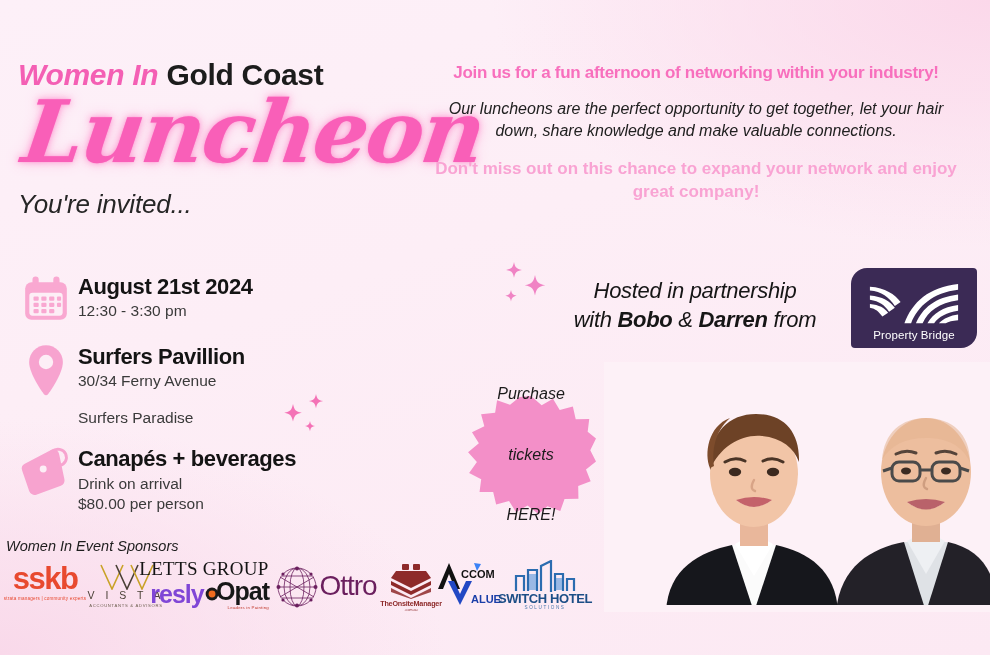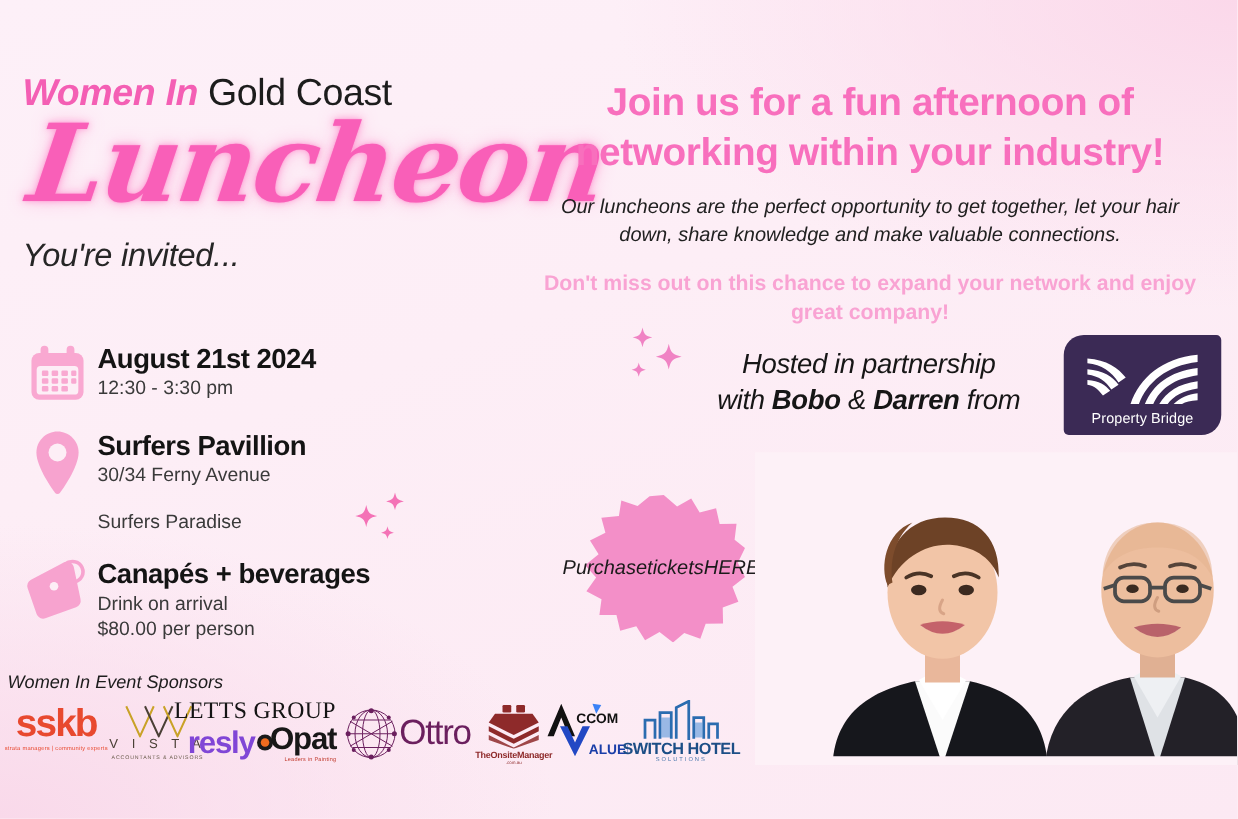--- a/index.html
+++ b/index.html
@@ -12,21 +12,21 @@
     position:relative;width:990px;height:655px;overflow:hidden;
     background:
       radial-gradient(120% 90% at 100% 0%, #fbd8ea 0%, rgba(251,216,234,0) 42%),
       radial-gradient(100% 80% at 0% 100%, #f9d9ea 0%, rgba(249,217,234,0) 45%),
       linear-gradient(160deg,#fdf0f8 0%,#fdeef6 40%,#fce9f3 100%);
   }
   
   .left{position:absolute;left:18px;top:58px;width:400px;}
   .kicker{font-size:30px;line-height:1.1;font-weight:700;font-style:italic;color:#1c1c1c;letter-spacing:-.3px;white-space:nowrap;}
   .kicker .pink{color:#f45fb4;}
-  .kicker .plain{font-style:normal;font-weight:400;color:#1c1c1c;}
+  .kicker .plain{font-style:normal;font-weight:700;color:#1c1c1c;}
   .script{
     margin-top:-2px;margin-left:6px;
     font-family:"DejaVu Serif",serif;
     font-style:italic;font-weight:700;
     font-size:86px;line-height:1.0;
     color:#f95fb8;
     letter-spacing:-2px;
     text-shadow:0 0 1px #ff8ccd,0 0 6px rgba(255,140,205,.85),0 0 14px rgba(255,140,205,.45);
     transform:skewX(-8deg);
     transform-origin:left center;
@@ -36,41 +36,41 @@
   
   .info{position:absolute;left:14px;top:272px;width:400px;}
   .row{display:flex;align-items:flex-start;margin-bottom:18px;}
   .row .ic{width:64px;flex:0 0 64px;display:flex;align-items:flex-start;justify-content:center;padding-top:2px;}
   .row .tx{padding-top:2px;}
   .r-title{font-size:22px;font-weight:700;color:#141414;line-height:1.15;letter-spacing:-.4px;}
   .r-sub{font-size:15.5px;color:#3a3a3a;line-height:1.32;margin-top:2px;}
 
   
   .head{position:absolute;left:420px;top:62px;width:552px;text-align:center;}
-  .h1{font-size:31px;font-weight:700;color:#f86fbd;line-height:1.28;letter-spacing:-.3px;}
+  .h1{font-size:17px;font-weight:700;color:#f86fbd;line-height:1.28;letter-spacing:-.3px;}
   .body-it{margin-top:14px;font-size:16px;font-style:italic;color:#212121;line-height:1.42;padding:0 14px;}
   .h3{margin-top:14px;font-size:17px;font-weight:700;color:#f9a3d3;line-height:1.36;}
 
   .partner{position:absolute;left:545px;top:276px;width:300px;text-align:center;
            font-size:22px;font-style:italic;color:#161616;line-height:1.34;letter-spacing:-.3px;}
   .partner b{font-weight:700;}
 
   
   .pb{position:absolute;left:851px;top:268px;width:126px;height:80px;
       background:#3b2a55;border-radius:16px 4px 16px 4px;
       display:flex;flex-direction:column;align-items:center;justify-content:flex-end;padding-bottom:7px;box-sizing:border-box;}
   .pb-mark{width:96px;height:46px;margin-bottom:2px;}
   .pb-name{color:#fff;font-size:11.5px;letter-spacing:.1px;}
 
   
   .burst{position:absolute;left:466px;top:396px;width:130px;height:118px;}
   .burst .shape{position:absolute;inset:0;background:#f38fc8;
     clip-path:polygon(50% 0%,58.2% 7.8%,66.9% 2.3%,72.1% 11.9%,82.2% 8.9%,84.4% 19.7%,94.8% 19.5%,93.6% 30.4%,100% 36%,95.6% 46%,100% 55.6%,92.3% 62.2%,95.9% 72.3%,86.3% 76.2%,86.5% 87.1%,75.8% 87.3%,72.5% 97.5%,62.6% 93.5%,55.7% 100%,47.4% 92.8%,38.5% 98.5%,33.1% 88.9%,23.2% 92%,20.9% 81.3%,10.4% 81.4%,11.7% 70.6%,2.4% 65.2%,8.4% 55.9%,1.6% 47.6%,9.9% 40.1%,4.6% 30.8%,14.1% 25.6%,11.6% 15.4%,22.4% 14.3%,23.9% 3.7%,33.9% 7.5%,41.3% 0.9%);}
-  .burst .txt{position:absolute;inset:0;display:flex;flex-direction:row;align-items:center;justify-content:center;
-    font-size:16px;font-style:italic;color:#1b1b1b;line-height:1.3;text-align:center;}
+  .burst .txt{position:absolute;inset:0;display:flex;flex-direction:column;align-items:center;justify-content:center;
+    font-size:16px;font-style:italic;color:#1b1b1b;line-height:1.3;text-align:center;gap:40px;}
 
   
   .photo{position:absolute;left:604px;top:362px;width:386px;height:250px;overflow:hidden;background:#fdf1f7;}
 
   
   .sp-label{position:absolute;left:6px;top:538px;font-size:14.5px;font-style:italic;color:#1d1d1d;}
   .sponsors{position:absolute;left:0;top:556px;width:600px;height:56px;}
   .sp{position:absolute;display:flex;align-items:center;justify-content:center;}
 
   .sskb-txt{font-size:31px;font-weight:700;color:#e8492f;letter-spacing:-1.5px;line-height:1;}

